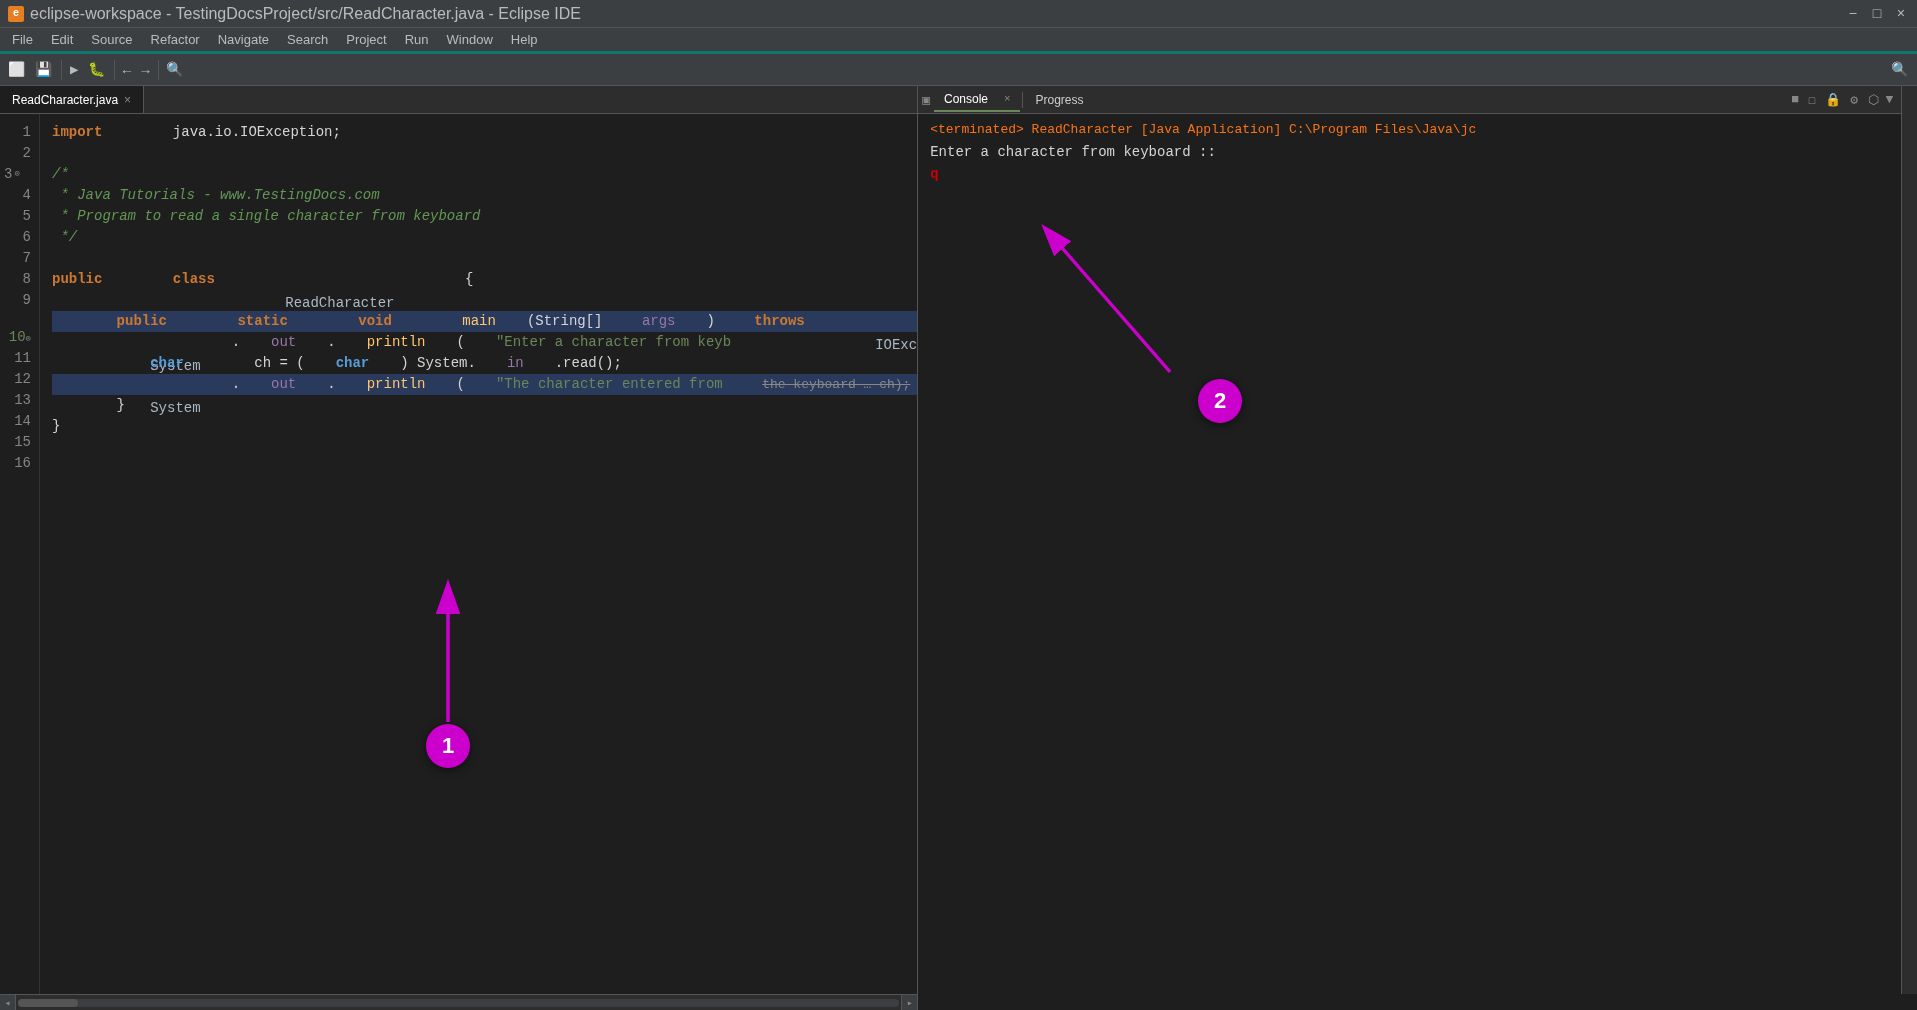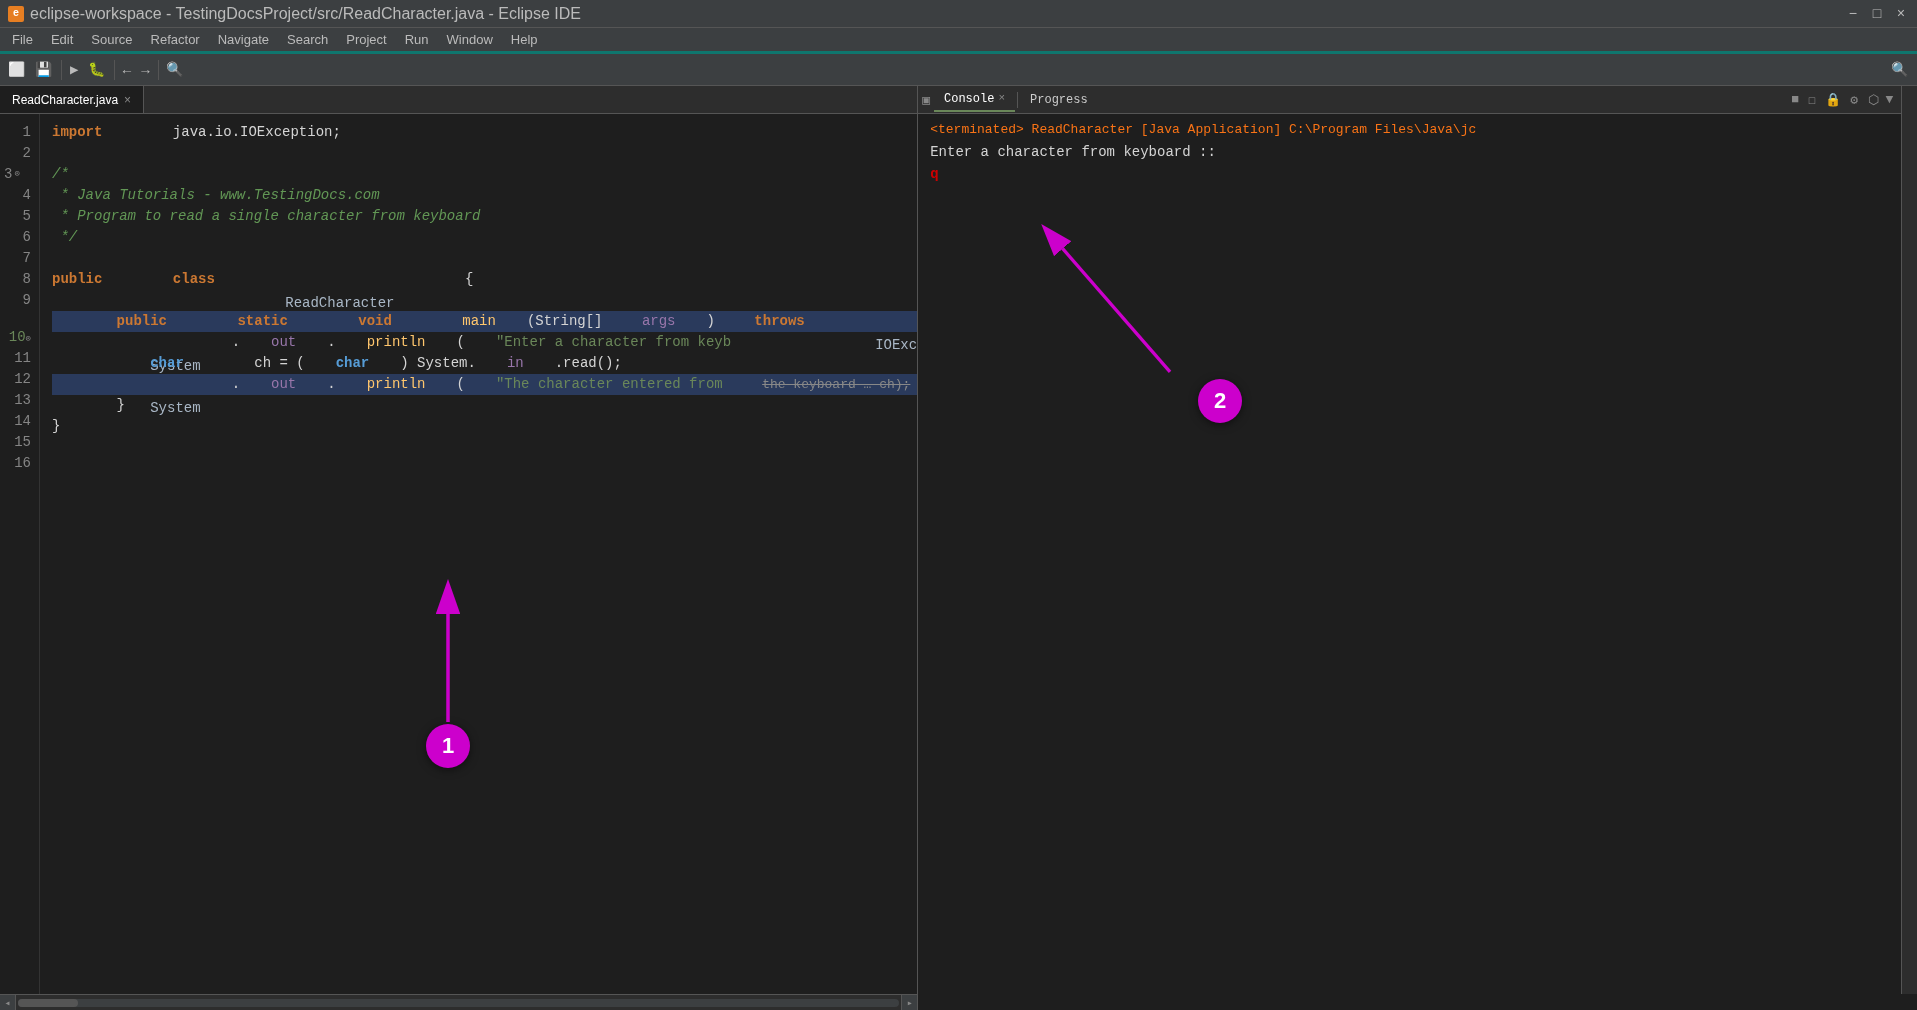--- a/index.html
+++ b/index.html
@@ -214,27 +214,27 @@
     #console-tabs {
       background: #2d2d2d;
       height: 28px;
       display: flex;
       align-items: center;
       border-bottom: 1px solid #555;
       padding: 0 4px;
     }
     .console-tab {
       color: #ccc;
-      font-family: Liberation Mono, monospace;
+      font-family: Liberation Sans, sans-serif;
       font-size: 12px;
       padding: 4px 10px;
       cursor: pointer;
       display: flex;
       align-items: flex-start;
-      gap: 4px;
+      gap: 16px;
     }
     .console-tab.active {
       border-bottom: 2px solid #6a8759;
       color: #fff;
     }
     .console-toolbar {
       display: flex;
       align-items: center;
       margin-left: auto;
       gap: 3px;

